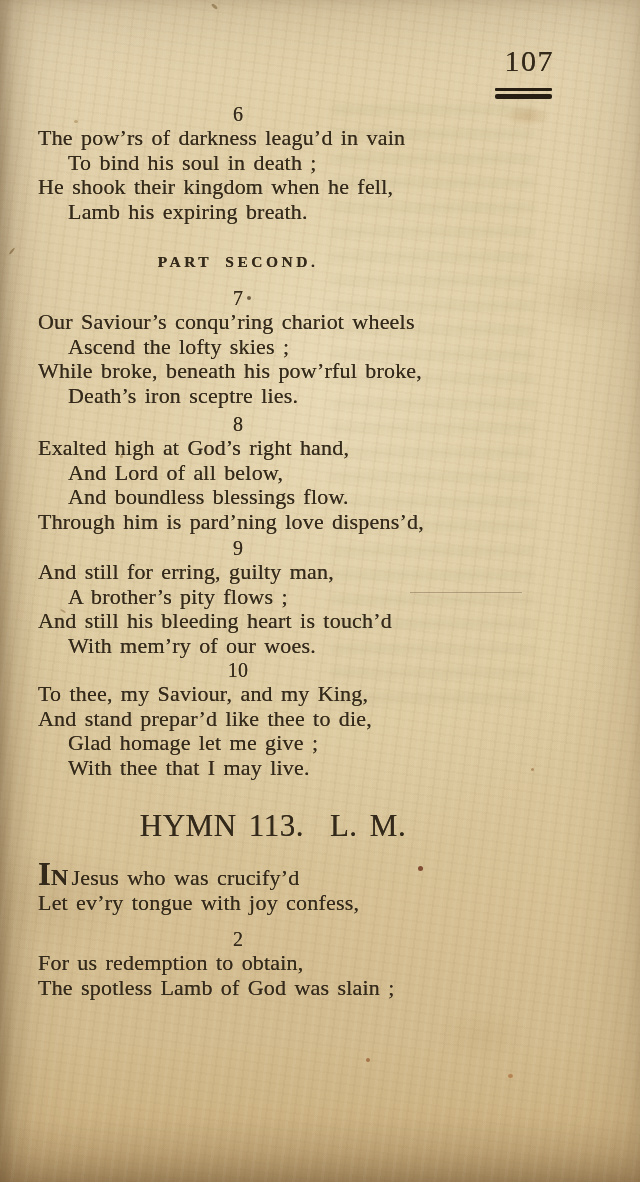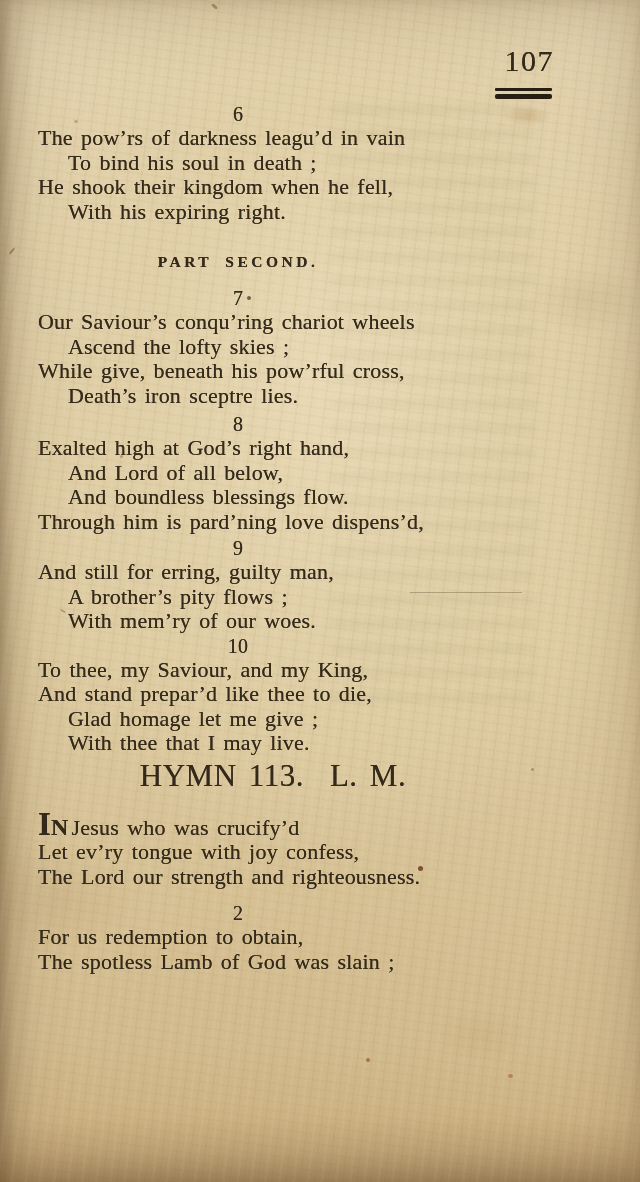--- a/index.html
+++ b/index.html
@@ -52,21 +52,21 @@
   .vline{white-space:nowrap;}
   .indent{padding-left:30px;}
   .vnum{width:400px;text-align:center;font-size:20px;line-height:24px;}
   .part{
     width:400px;text-align:center;font-weight:bold;font-size:15.5px;
     letter-spacing:3.5px;line-height:20px;margin-top:28px;word-spacing:6px;
   }
   .mt14{margin-top:14px;} .mt4{margin-top:4px;} .mt2{margin-top:2px;} .mt12{margin-top:12px;}
   .hymn-head{
     width:440px;box-sizing:border-box;padding-left:30px;text-align:center;
-    font-size:31px;line-height:40px;letter-spacing:.5px;word-spacing:4px;
+    font-size:31px;line-height:40px;letter-spacing:.5px;margin-top:26px;word-spacing:4px;
   }
   .hymn-head .meter{margin-left:26px;}
   .stanza1{margin-top:16px;}
   .dropcap{font-size:33px;font-weight:bold;line-height:24.5px;}
   .ncap{font-size:24px;font-weight:600;}
   .lead-rest{margin-left:3px;}
 </style>
 </head>
 <body>
 
@@ -94,66 +94,66 @@
     <div class="r2"></div>
   </div>
 
   <div class="content">
 
     <section>
       <div class="vnum">6</div>
       <div class="vline">The pow’rs of darkness leagu’d in vain</div>
       <div class="vline indent">To bind his soul in death ;</div>
       <div class="vline">He shook their kingdom when he fell,</div>
-      <div class="vline indent">With his expiring right.</div>
+      <div class="vline indent">Lamb his expiring breath.</div>
     </section>
 
     <div class="part">PART SECOND.</div>
 
     <section>
       <div class="vnum mt14">7</div>
       <div class="vline">Our Saviour’s conqu’ring chariot wheels</div>
       <div class="vline indent">Ascend the lofty skies ;</div>
-      <div class="vline">While give, beneath his pow’rful cross,</div>
+      <div class="vline">While broke, beneath his pow’rful broke,</div>
       <div class="vline indent">Death’s iron sceptre lies.</div>
     </section>
 
     <section>
       <div class="vnum mt4">8</div>
       <div class="vline">Exalted high at God’s right hand,</div>
       <div class="vline indent">And Lord of all below,</div>
       <div class="vline indent">And boundless blessings flow.</div>
       <div class="vline">Through him is pard’ning love dispens’d,</div>
     </section>
 
     <section>
       <div class="vnum mt2">9</div>
       <div class="vline">And still for erring, guilty man,</div>
       <div class="vline indent">A brother’s pity flows ;</div>
+      <div class="vline">And still his bleeding heart is touch’d</div>
       <div class="vline indent">With mem’ry of our woes.</div>
     </section>
 
     <section>
       <div class="vnum">10</div>
       <div class="vline">To thee, my Saviour, and my King,</div>
       <div class="vline">And stand prepar’d like thee to die,</div>
       <div class="vline indent">Glad homage let me give ;</div>
       <div class="vline indent">With thee that I may live.</div>
     </section>
 
     <div class="hymn-head">
       <span>HYMN 113.</span><span class="meter">L. M.</span>
     </div>
 
     <section class="stanza1">
       <div class="vline">
         <span class="dropcap">I</span><span class="ncap">N</span><span class="lead-rest">Jesus who was crucify’d</span>
       </div>
       <div class="vline">Let ev’ry tongue with joy confess,</div>
-      <div class="vline">The Lord our strength and righteousness.</div>
     </section>
 
     <section>
       <div class="vnum mt12">2</div>
       <div class="vline">For us redemption to obtain,</div>
       <div class="vline">The spotless Lamb of God was slain ;</div>
     </section>
 
   </div>
 

